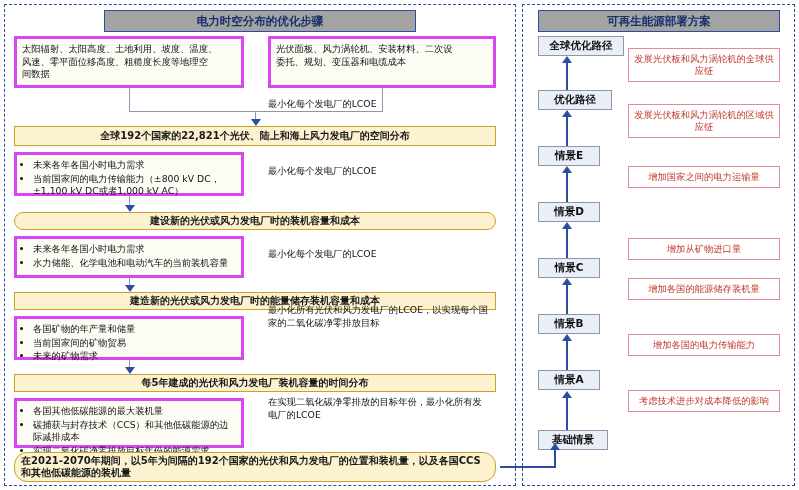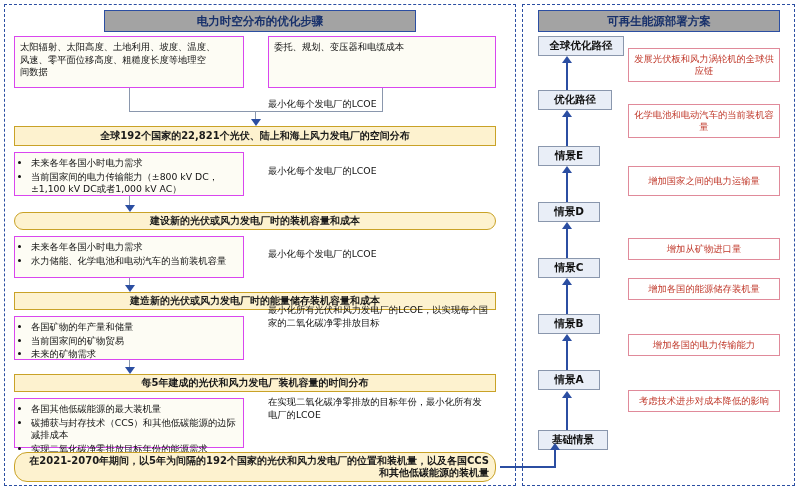--- a/index.html
+++ b/index.html
@@ -27,37 +27,37 @@
     font-weight:bold;
     display:flex;align-items:center;justify-content:center;
     box-sizing:border-box;
   }
   #left-title{left:104px;top:10px;width:312px;height:22px;}
   #right-title{left:538px;top:10px;width:242px;height:22px;}
 
   .inbox{
     position:absolute;
     background:#fdfcf4;
-    border:1px solid #d946ef;
+    border:3px solid #d946ef;
     box-sizing:border-box;
     font-size:9.3px;
     line-height:1.35;
     color:#111;
     padding:4px 5px;
   }
   .yellowbar{
     position:absolute;
     background:#fdf2cf;
     border:1px solid #c9a227;
     box-sizing:border-box;
     font-size:10px;
     font-weight:bold;
     color:#1a1a1a;
     display:flex;align-items:center;justify-content:center;
-    text-align:right;
+    text-align:left;
     line-height:1.25;
     padding:2px 6px;
   }
   .objective{
     position:absolute;
     font-size:9.3px;
     color:#111;
     line-height:1.35;
     box-sizing:border-box;
   }
@@ -113,20 +113,21 @@
 
 <div class="title-box" id="left-title">电力时空分布的优化步骤</div>
 <div class="title-box" id="right-title">可再生能源部署方案</div>
 
 <div class="inbox" style="left:14px;top:36px;width:230px;height:52px;">
   <div>太阳辐射、太阳高度、土地利用、坡度、温度、</div>
   <div>风速、零平面位移高度、粗糙度长度等地理空</div>
   <div>间数据</div>
 </div>
 <div class="inbox" style="left:268px;top:36px;width:228px;height:52px;">
+  <div>光伏面板、风力涡轮机、安装材料、二次设</div>
   <div>委托、规划、变压器和电缆成本</div>
 </div>
 
 <div class="gline" style="left:129px;top:88px;width:1px;height:23px;"></div>
 <div class="gline" style="left:382px;top:88px;width:1px;height:23px;"></div>
 <div class="gline" style="left:129px;top:111px;width:254px;height:1px;"></div>
 <div class="gline" style="left:255px;top:111px;width:1px;height:9px;"></div>
 <div class="varrow-down" style="left:251px;top:119px;"></div>
 
 <div class="objective" style="left:268px;top:98px;width:220px;">最小化每个发电厂的LCOE</div>
@@ -208,22 +209,22 @@
 <div class="vline" style="left:566px;top:173px;height:29px;"></div>
 <div class="varrow" style="left:562px;top:166px;"></div>
 
 <div class="vline" style="left:566px;top:117px;height:29px;"></div>
 <div class="varrow" style="left:562px;top:110px;"></div>
 
 <div class="vline" style="left:566px;top:63px;height:27px;"></div>
 <div class="varrow" style="left:562px;top:56px;"></div>
 
 <div class="note" style="left:628px;top:48px;width:152px;height:34px;">发展光伏板和风力涡轮机的全球供应链</div>
-<div class="note" style="left:628px;top:104px;width:152px;height:34px;">化学电池和电动汽车的当前装机容量</div>
-<div class="note" style="left:628px;top:166px;width:152px;height:30px;">增加国家之间的电力运输量</div>
+<div class="note" style="left:628px;top:104px;width:152px;height:34px;">发展光伏板和风力涡轮机的区域供应链</div>
+<div class="note" style="left:628px;top:166px;width:152px;height:22px;">增加国家之间的电力运输量</div>
 <div class="note" style="left:628px;top:222px;width:152px;height:22px;margin-top:16px;">增加从矿物进口量</div>
 <div class="note" style="left:628px;top:278px;width:152px;height:22px;">增加各国的能源储存装机量</div>
 <div class="note" style="left:628px;top:334px;width:152px;height:22px;">增加各国的电力传输能力</div>
 <div class="note" style="left:628px;top:390px;width:152px;height:22px;">考虑技术进步对成本降低的影响</div>
 
 <div class="hline" style="left:526px;top:466px;width:30px;"></div>
 <div class="vline" style="left:554px;top:450px;height:17px;"></div>
 <div class="varrow" style="left:550px;top:443px;"></div>
 
 </body></html>

